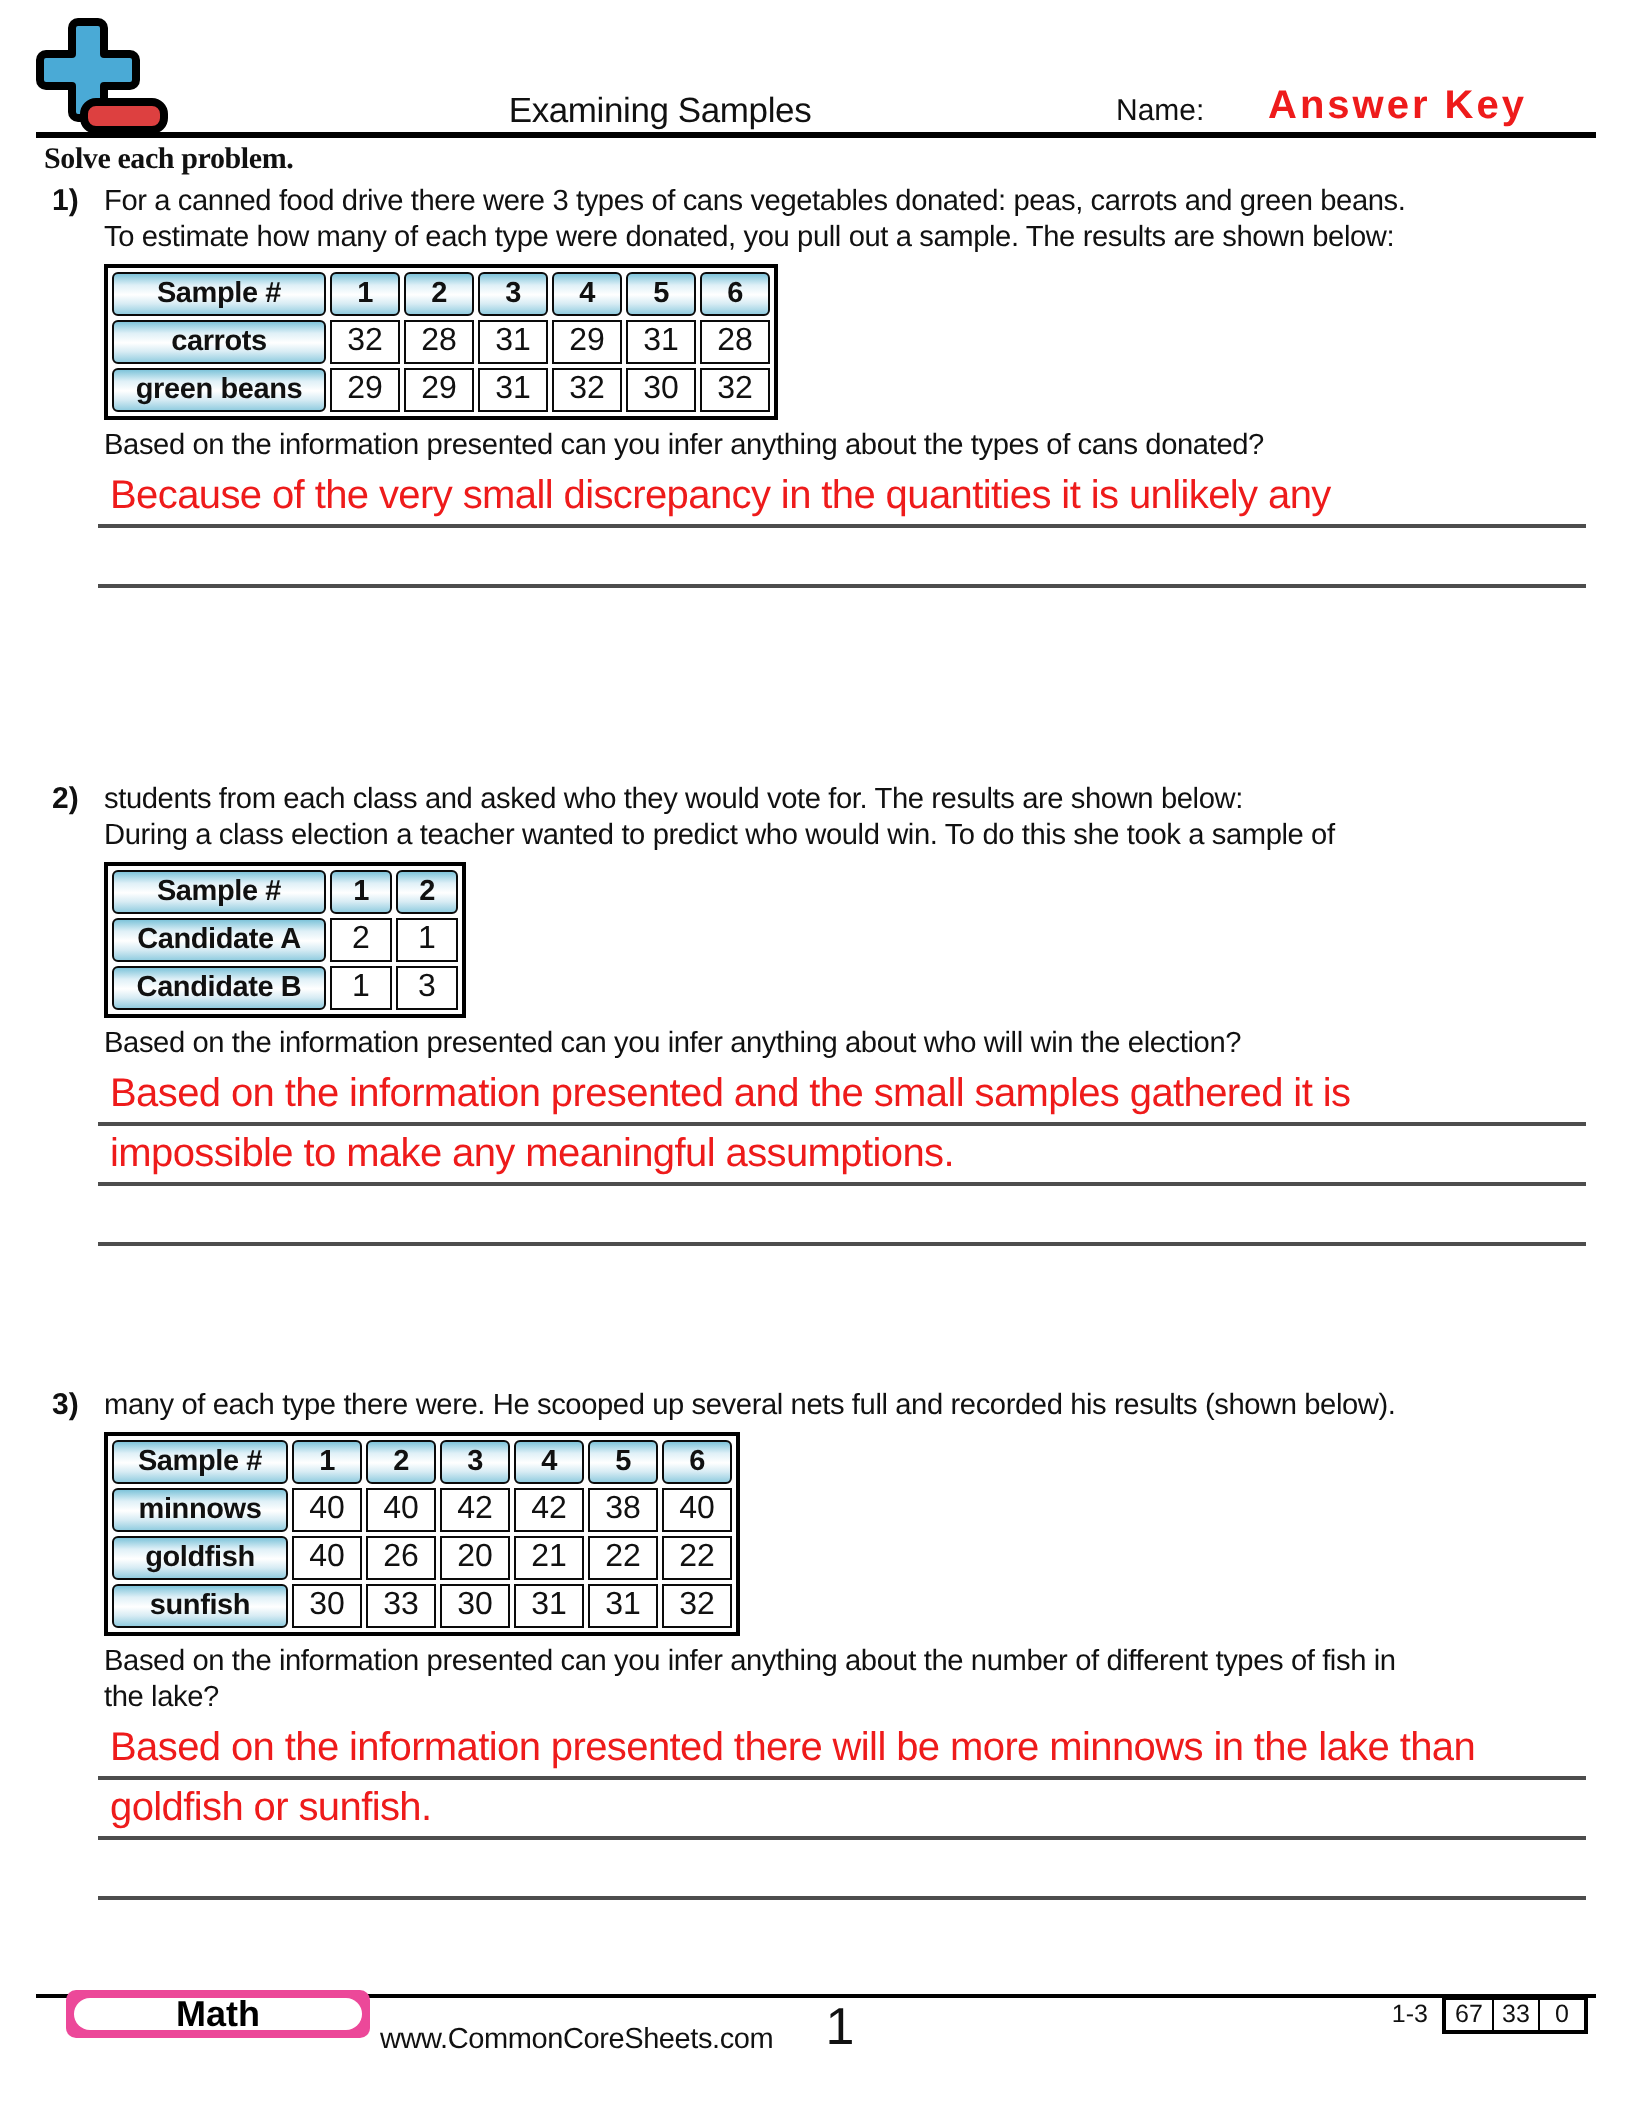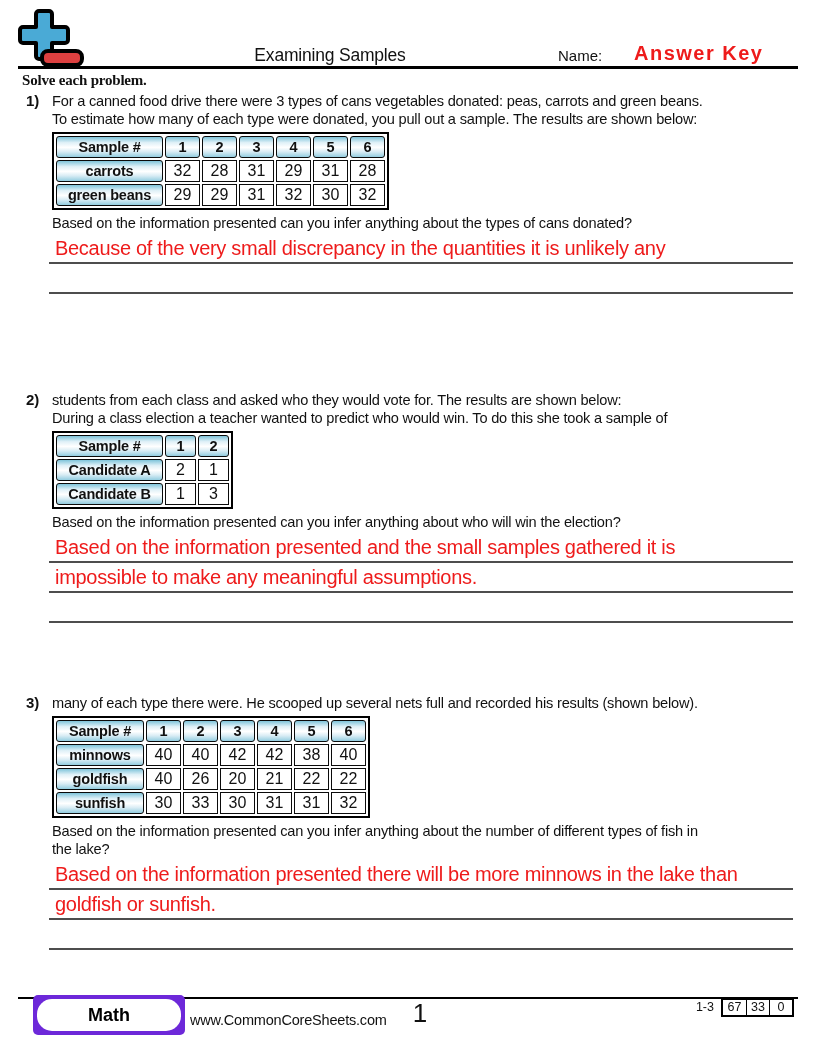--- a/index.html
+++ b/index.html
@@ -54,22 +54,22 @@
   .answer-line {
     width:744px; margin-left:-3px; height:30px; padding-left:6px;
     border-bottom:2px solid var(--underline);
     color:var(--answer-red); font-size:20px; line-height:29px;
     white-space:nowrap; letter-spacing:-0.3px;
   }
 
   
   .footer-rule { position:absolute; top:997px; left:18px; width:780px; height:2px; background:#000; }
   .math-badge {
-    position:absolute; left:33px; top:995px; width:152px; height:40px;
-    background:#6d28d9; border-radius:5px;
+    position:absolute; left:33px; top:995px; width:152px; height:24px;
+    background:#ec4899; border-radius:5px;
   }
   .math-badge .pill {
     position:absolute; inset:4px; background:#fff; border-radius:15px;
     display:flex; align-items:center; justify-content:center;
     font-size:18px; font-weight:bold; color:#000;
   }
   .site-text { position:absolute; left:190px; top:1012px; font-size:14.5px; letter-spacing:-0.2px; }
   .page-num  { position:absolute; left:360px; top:998px; width:120px; text-align:center; font-size:26px; }
   .range-text{ position:absolute; left:676px; top:1000px; width:38px; text-align:right; font-size:12.5px; }
   .score-strip {

